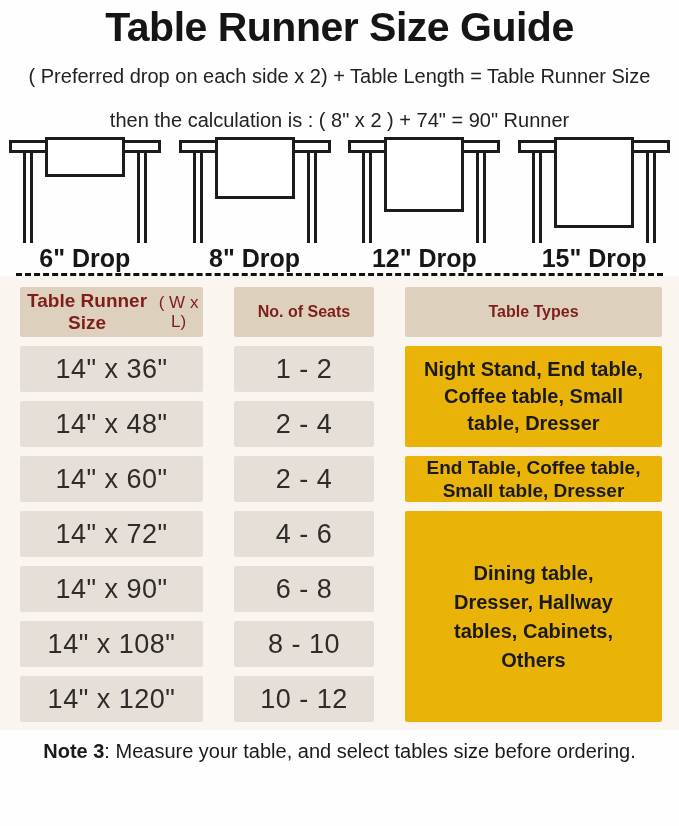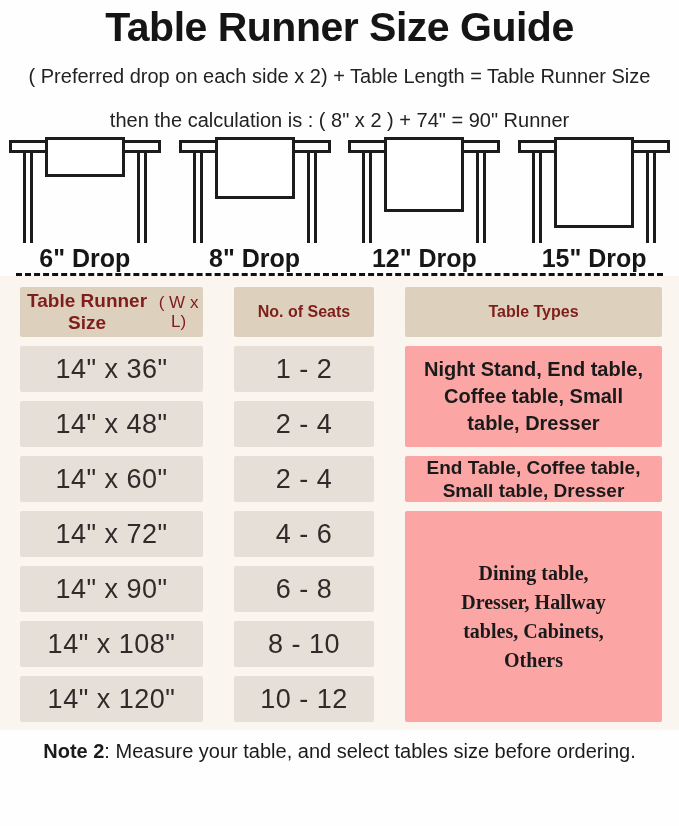--- a/index.html
+++ b/index.html
@@ -64,27 +64,27 @@
   }
   .hcell .l1{font-size:19px;font-weight:bold;line-height:22px;}
   .hcell .l2{font-size:17px;line-height:19px;}
   .hcell .single{font-size:16px;font-weight:bold;}
   .cell{
     background:#e6dfd8;border-radius:2px;
     display:flex;align-items:center;justify-content:center;
     font-size:27px;color:#2e2b29;letter-spacing:0.5px;
   }
   .types{
-    background:#fca5a5;border-radius:2px;
+    background:#eab308;border-radius:2px;
     display:flex;align-items:center;justify-content:center;
     text-align:center;font-weight:bold;color:#1a1a1a;
   }
   .types-g1{grid-column:3;grid-row:2 / span 2;font-size:20px;line-height:27px;padding:0 12px;}
   .types-g2{grid-column:3;grid-row:4;font-size:19px;line-height:23px;padding:0 20px;}
-  .types-g3{grid-column:3;grid-row:5 / span 4;font-size:20px;line-height:29px;padding:0 38px;font-family:Liberation Serif, serif;}
+  .types-g3{grid-column:3;grid-row:5 / span 4;font-size:20px;line-height:29px;padding:0 38px;}
 
   
   .notes{margin-top:8px;text-align:center;font-size:20px;line-height:26.5px;color:#1b1b1b;}
   .notes p{margin:0;padding:0 2px;}
   .notes b{font-weight:bold;}
 </style>
 </head>
 <body>
 
 <div>
@@ -174,16 +174,16 @@
       <div class="cell">14" x 108"</div>
       <div class="cell">8 - 10</div>
 
       <div class="cell">14" x 120"</div>
       <div class="cell">10 - 12</div>
 
     </div>
   </div>
 
   <div class="notes">
-    <p><b>Note 2</b><span>: Measure your table, and select tables size before ordering.</span></p>
+    <p><b>Note 3</b><span>: Measure your table, and select tables size before ordering.</span></p>
   </div>
 
 </div>
 
 </body></html>

